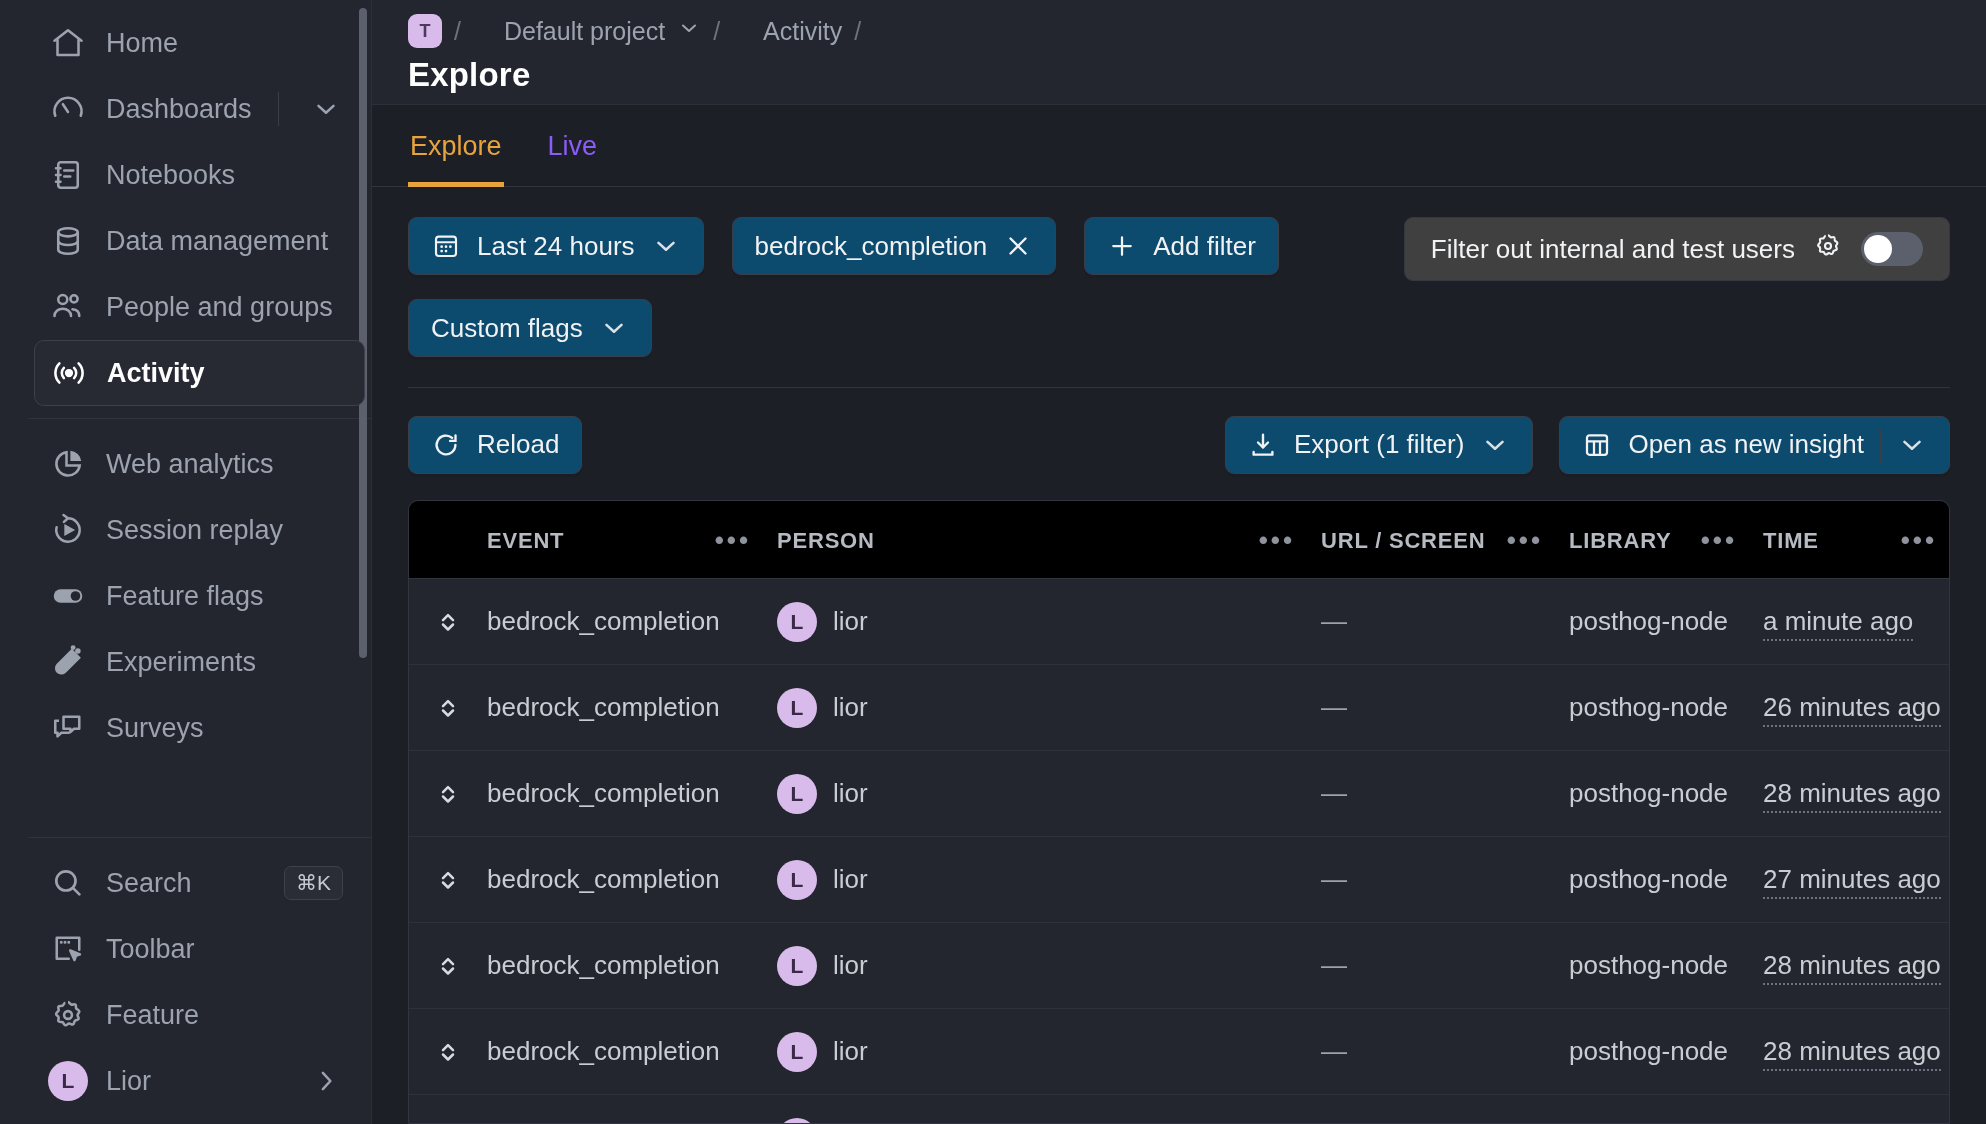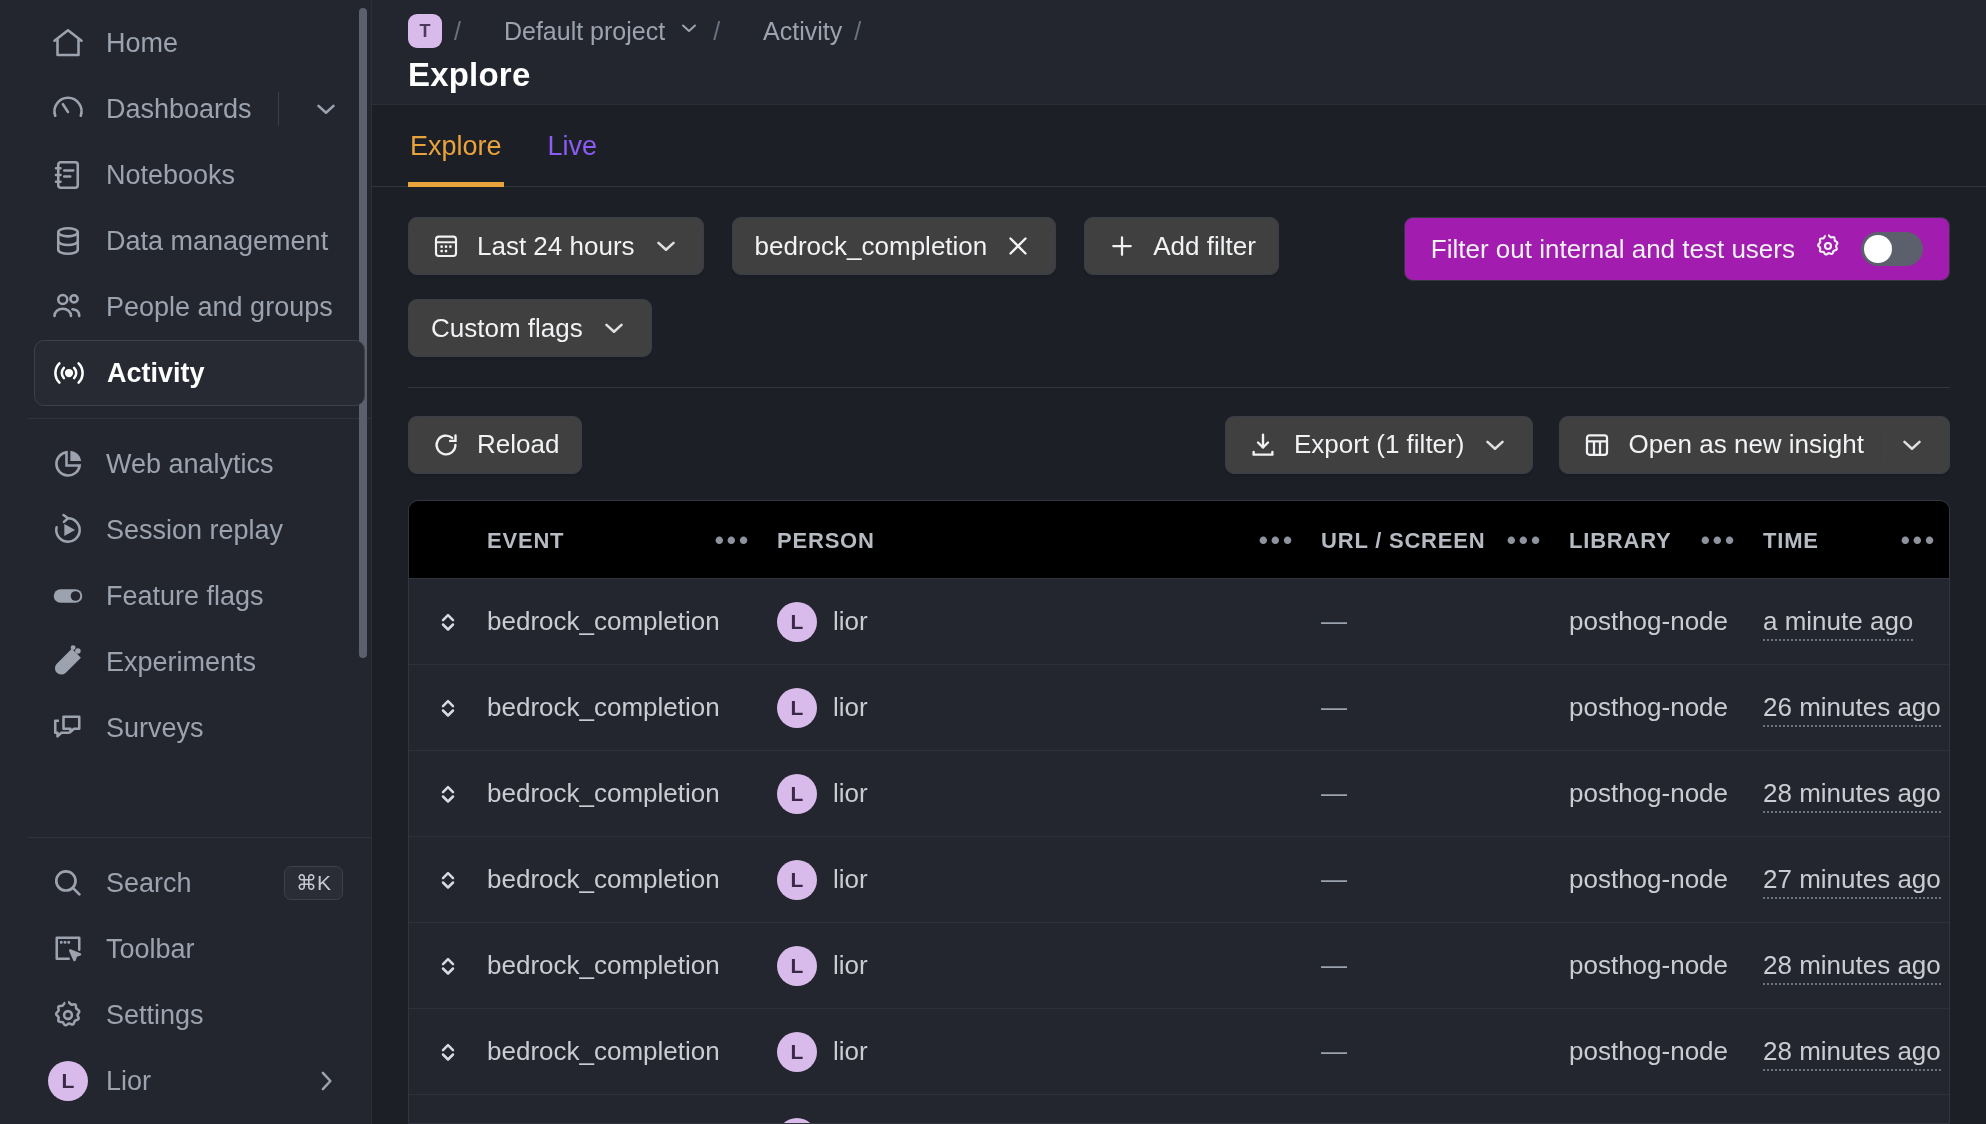--- a/index.html
+++ b/index.html
@@ -87,33 +87,33 @@
   }
   .tab.active { color: #e8a33d; border-bottom-color: #e8a33d; }
 
   .filters { padding: 30px 36px 0 36px; display: flex; flex-wrap: wrap; gap: 24px 28px; align-items: flex-start;}
   .filters-left { display: flex; flex-direction: column; gap: 24px; flex: 1 1 auto; }
   .filter-row { display: flex; gap: 28px; align-items: center; flex-wrap: wrap;}
   .btn {
     display: inline-flex; align-items: center; gap: 16px;
     height: 58px; padding: 8px 22px;
     border: 1px solid #3a3e48; border-radius: 9px;
-    background: #404040; color: #f1f2f4;
+    background: #0c4a6e; color: #f1f2f4;
     font-size: 26px; cursor: pointer; white-space: nowrap;
     box-shadow: 0 3px 0 #1b1d24;
   }
   .btn svg { width: 30px; height: 30px; display: block; }
   .btn .chev { opacity: .9; }
   .btn-split-div { width:1px; height:36px; background:#3a3e48; }
 
   .toggle-box {
     display: inline-flex; align-items: center; gap: 18px;
     height: 64px; padding: 0 26px;
     border: 1px solid #343842; border-radius: 9px;
-    background: #a21caf; color: #f1f2f4; font-size: 26px;
+    background: #404040; color: #f1f2f4; font-size: 26px;
     margin-left: auto;
   }
   .switch { width: 62px; height: 34px; border-radius: 18px; background: #5b606c; position: relative; cursor: pointer; }
   .switch .knob { position: absolute; top: 3px; left: 3px; width: 28px; height: 28px; border-radius: 50%; background: #fff; }
 
   .divider-line { height:1px; background:#32353f; margin: 30px 36px 0 36px;}
 
   .actionbar { display:flex; align-items:center; padding: 28px 36px 26px 36px; gap: 26px; }
   .ab-spacer { flex:1; }
 
@@ -306,21 +306,21 @@
         <span class="sb-label">Toolbar</span>
       </div>
 
       <div class="sb-item">
         <span class="sb-ico">
             <svg viewBox="0 0 24 24" fill="none" stroke="currentColor" stroke-width="1.7" stroke-linejoin="round">
               <path d="M12 3.4c1 0 1.3 1.3 2.2 1.6.9.4 1.9-.6 2.7 0 .8.6.1 1.9.6 2.7.5.8 1.8.8 2 1.8.2 1-1 1.5-1.1 2.5-.1 1 1 1.7.6 2.6-.4.9-1.7.6-2.4 1.3-.7.7-.4 2-1.3 2.4-.9.4-1.6-.7-2.6-.6-1 .1-1.5 1.3-2.5 1.1-1-.2-1-1.5-1.8-2-.8-.5-2.1.2-2.7-.6-.6-.8.4-1.8 0-2.7-.3-.9-1.6-1.2-1.6-2.2s1.3-1.3 1.6-2.2c.4-.9-.6-1.9 0-2.7.6-.8 1.9-.1 2.7-.6.8-.5.8-1.8 1.8-2"></path>
               <circle cx="12" cy="12" r="2.6"></circle>
             </svg>
           </span>
-        <span class="sb-label">Settings</span>
+        <span class="sb-label">Feature</span>
       </div>
 
       <div class="sb-item">
         <span class="avatar-sm">L</span>
         <span class="sb-label">Lior</span>
         <span class="sb-chev">
             <svg viewBox="0 0 24 24" width="30" height="30" fill="none" stroke="currentColor" stroke-width="2" stroke-linecap="round" stroke-linejoin="round">
               <path d="m9.5 5.5 6 6.5-6 6.5"></path>
             </svg>
           </span>

